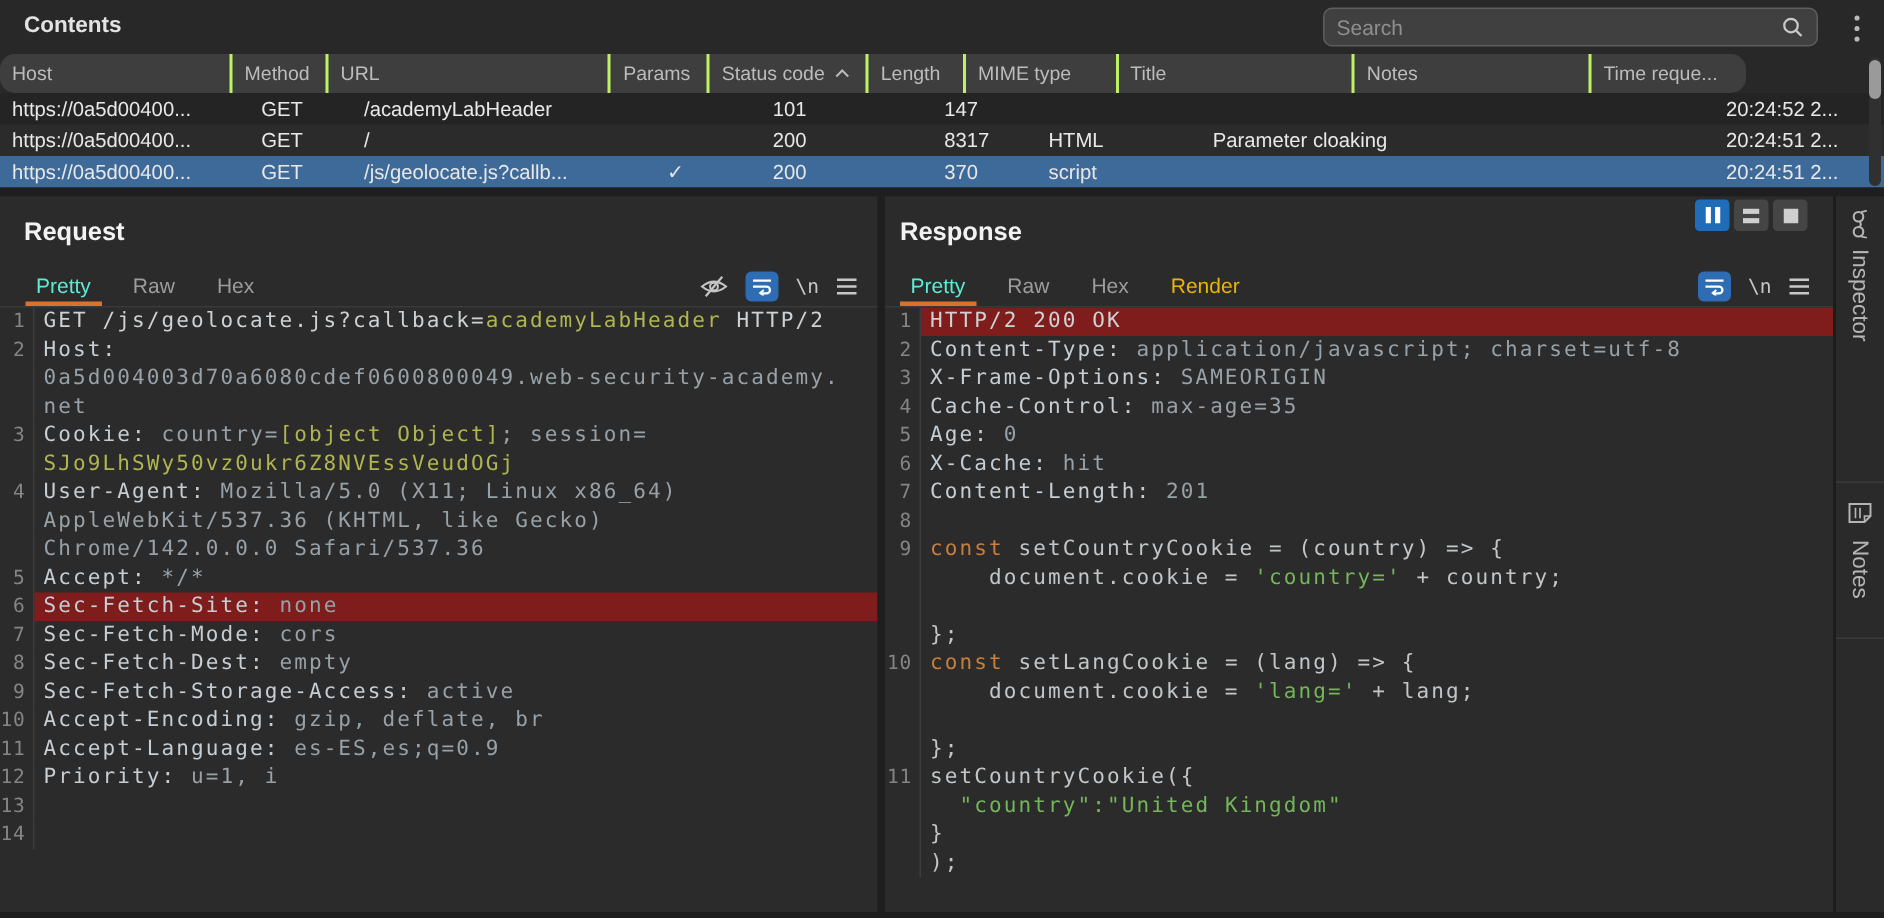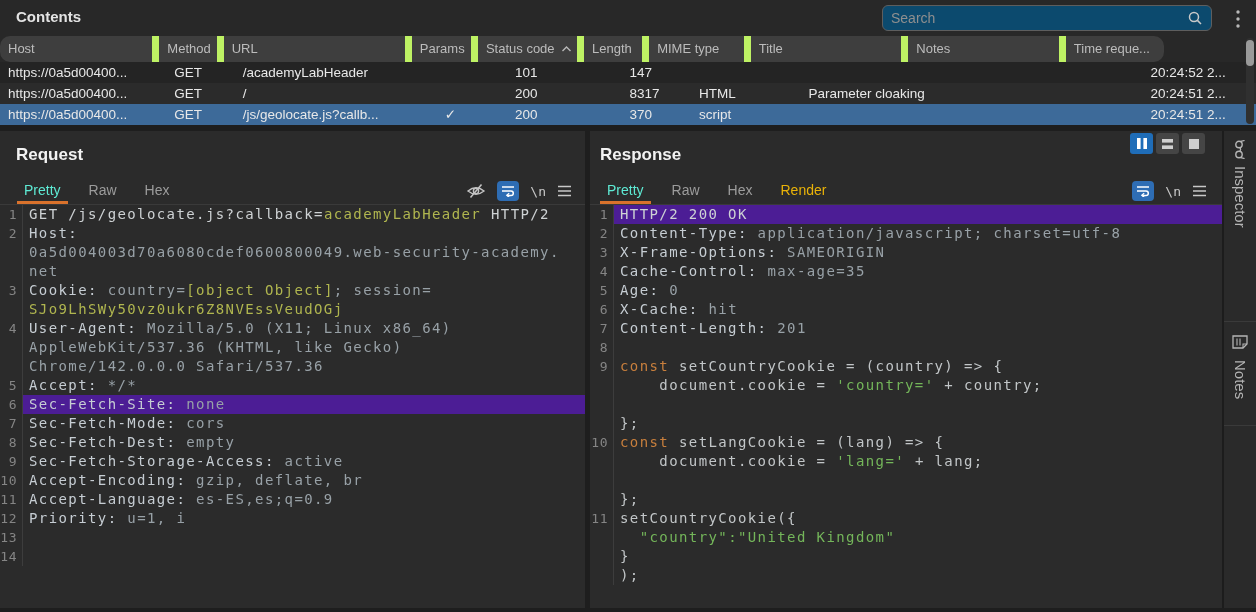--- a/index.html
+++ b/index.html
@@ -2,29 +2,29 @@
 <html><head>
 <meta charset="utf-8">
 <style>
   * { margin:0; padding:0; box-sizing:border-box; }
   html,body { width:1256px; height:612px; overflow:hidden; }
   body { background:#282828; font-family:"Liberation Sans",sans-serif; position:relative; color:#e6e6e6; }
 
   
   .topbar { position:absolute; top:0; left:0; width:1256px; height:36px; background:#282828; }
   .topbar-title { position:absolute; left:16px; top:8px; font-size:15px; font-weight:bold; color:#e3e3e3; }
-  .search { position:absolute; left:882px; top:5px; width:330px; height:26px; border:1px solid #5e5e5e; border-radius:6px; display:flex; align-items:center; background:#0c4a6e; }
+  .search { position:absolute; left:882px; top:5px; width:330px; height:26px; border:1px solid #5e5e5e; border-radius:6px; display:flex; align-items:center; background:#404040; }
   .search input { flex:1; background:transparent; border:none; outline:none; color:#dddddd; font-size:14px; padding:0 8px; font-family:inherit; }
   .search input::placeholder { color:#8f8f8f; }
   .search-icon { margin-right:8px; display:flex; }
   .kebab { position:absolute; left:1228px; top:8px; width:20px; height:22px; display:flex; align-items:center; justify-content:center; }
 
   
   .tbl-header { position:absolute; top:36px; left:0; width:1164px; height:26px; background:#3e3e3e; display:flex;border-radius:10px; }
-  .tbl-col { height:26px; padding:5px 4px 0 8px; font-size:13px; color:#bcbcbc; border-left:7px solid #bef264; white-space:nowrap; overflow:hidden; display:flex; align-items:flex-start; gap:6px; }
+  .tbl-col { height:26px; padding:5px 4px 0 8px; font-size:13px; color:#bcbcbc; border-left:2px solid #bef264; white-space:nowrap; overflow:hidden; display:flex; align-items:flex-start; gap:6px; }
   .tbl-col:first-child { border-left:none; }
   .tbl-rows { position:absolute; top:62px; left:0; width:1256px; }
   .tbl-row { height:21px; display:flex; font-size:13.5px; color:#e8e8e8; }
   .tbl-row:nth-child(odd) { background:#242424; }
   .tbl-row:nth-child(even) { background:#2b2b2b; }
   .tbl-row.selected { background:#3d6a99; }
   .tbl-cell { height:21px; line-height:21px; padding-left:8px; white-space:nowrap; overflow:hidden; }
   .tbl-col:nth-child(1), .tbl-cell:nth-child(1) { width:170px; }
   .tbl-col:nth-child(2), .tbl-cell:nth-child(2) { width:70px; }
   .tbl-col:nth-child(3), .tbl-cell:nth-child(3) { width:178px; }
@@ -65,21 +65,21 @@
   .lbtn { width:23px; height:21px; border-radius:3px; background:#454545; display:flex; align-items:center; justify-content:center; }
   .lbtn.active { background:#1f6db8; }
 
   
   .editor { position:absolute; top:74px; left:0; right:0; bottom:0; font-family:"DejaVu Sans Mono",monospace; font-size:14px; letter-spacing:1.4px; line-height:19px; overflow:hidden; }
   .code-row { display:flex; height:19px; white-space:pre; }
   .gutter { flex:none; text-align:right; padding-right:5px; color:#858585; border-right:1px solid #3d3d3d; font-size:13px; letter-spacing:0.5px; }
   .panel.req .gutter { width:23px; }
   .panel.res .gutter { width:24px; }
   .code { flex:1; padding-left:6px; }
-  .code-row.hl .code { background:#4c1d95; }
+  .code-row.hl .code { background:#7f1d1d; }
   .c-plain { color:#ced2d4; }
   .c-name  { color:#c6cdd3; }
   .c-val   { color:#98a1a7; }
   .c-param { color:#b0b64f; }
   .c-kw    { color:#c87f3d; }
   .c-str   { color:#74b65a; }
   .c-code  { color:#c2c6c8; }
 
   
   .sidebar { position:absolute; left:1224px; top:131px; width:32px; height:481px; background:#2a2a2a; }

